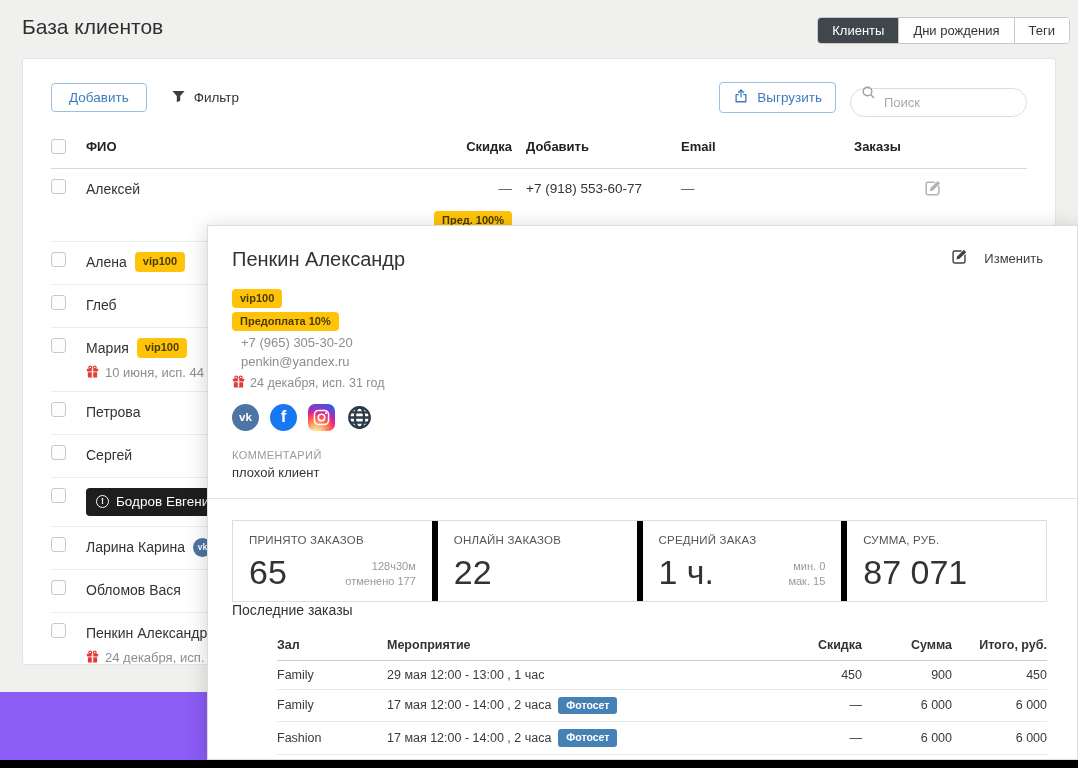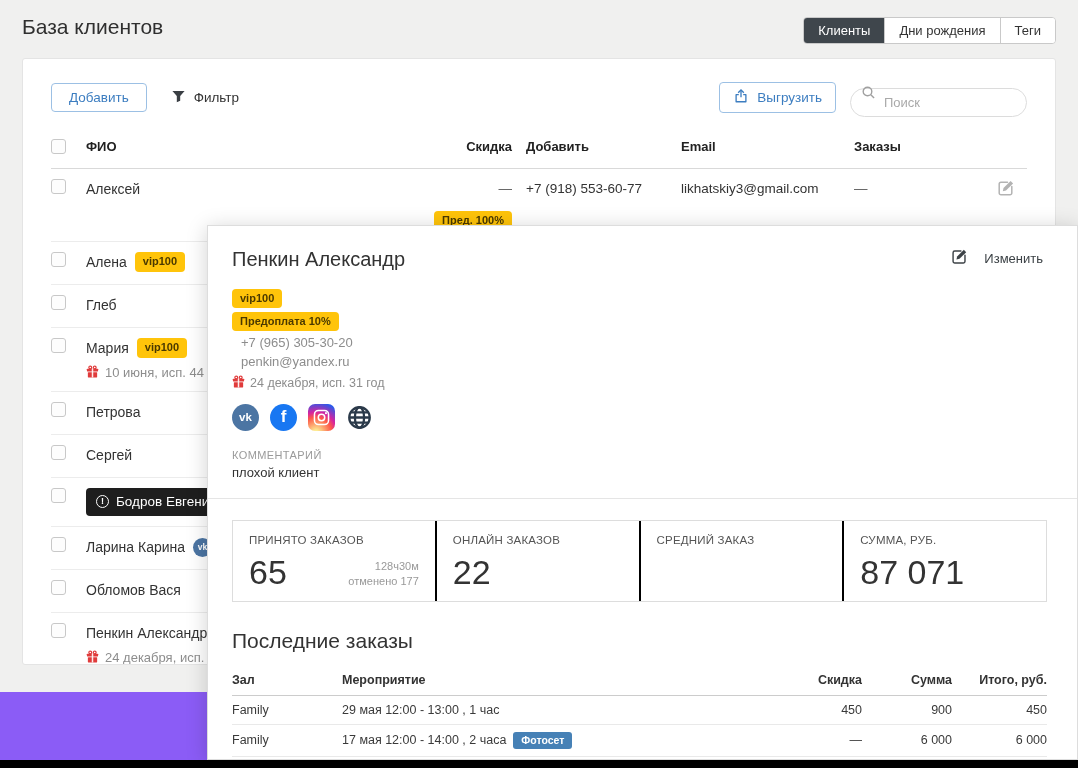--- a/index.html
+++ b/index.html
@@ -2,21 +2,21 @@
 <html><head>
 <meta charset="utf-8">
 <style>
   * { margin:0; padding:0; box-sizing:border-box; }
   body { background:#000; font-family:"Liberation Sans", sans-serif; }
   .screen { position:relative; width:1078px; height:760px; background:#8b5cf6; overflow:hidden; }
   .page-bg { position:absolute; left:0; top:0; width:1078px; height:692px; background:#f0f0ef; }
 
   .page-title { position:absolute; left:22px; top:15px; font-size:21px; color:#2f2f2f; font-weight:400; }
 
-  .tabs { position:absolute; right:22px; top:17px; display:flex; border:1px solid #c9c9c9; border-radius:4px; overflow:hidden; background:#fff; height:27px; }
+  .tabs { position:absolute; right:8px; top:17px; display:flex; border:1px solid #c9c9c9; border-radius:4px; overflow:hidden; background:#fff; height:27px; }
   .tab { padding:0 14px; font-size:13px; color:#333; display:flex; align-items:center; border-left:1px solid #c9c9c9; cursor:pointer; background:#fff; white-space:nowrap; }
   .tab:first-child { border-left:none; }
   .tab.active { background:#3f464c; color:#fff; }
 
   .card { position:absolute; left:22px; top:58px; width:1034px; height:607px; background:#fff; border:1px solid #e4e4e4; border-radius:3px; overflow:hidden; }
   .toolbar { display:flex; align-items:center; padding:19px 28px 12px; }
   .btn { background:#fff; border:1px solid #9cc0e4; color:#3c7dc0; border-radius:4px; font-size:13.5px; padding:6px 17px; cursor:pointer; font-family:inherit; }
   .filter { display:flex; align-items:center; gap:8px; margin-left:24px; font-size:13.5px; color:#333; cursor:pointer; }
   .toolbar-right { margin-left:auto; display:flex; align-items:center; gap:14px; }
   .btn-export { display:flex; align-items:center; gap:8px; padding:5px 13px; }
@@ -55,30 +55,30 @@
   .m-social { display:flex; align-items:center; gap:11px; margin-top:13px; }
   .soc { width:27px; height:27px; border-radius:50%; display:flex; align-items:center; justify-content:center; color:#fff; font-weight:bold; cursor:pointer; }
   .soc.vk { background:#4c75a3; font-size:11.5px; }
   .soc.fb { background:#1877f2; font-size:17px; }
   .soc.ig { border-radius:7px; background:radial-gradient(circle at 30% 107%, #fdf497 0%, #fdf497 5%, #fd5949 45%, #d6249f 60%, #285AEB 90%); }
   .m-comment-label { margin-top:18px; font-size:11px; color:#9a9a9a; letter-spacing:.4px; }
   .m-comment { margin-top:4px; font-size:13px; color:#333; }
   .m-divider { border-top:1px solid #e5e5e5; margin:18px -30px 0 -24px; }
 
   .stats { display:flex; border:1px solid #ddd; margin-top:21px; }
-  .stat { flex:1; border-left:2px solid #000000; padding:13px 16px 12px; }
+  .stat { flex:1; border-left:6px solid #000000; padding:13px 16px 12px; }
   .stat:first-child { border-left:none; }
   .stat-label { font-size:11.5px; color:#555; letter-spacing:.2px; }
   .stat-row { display:flex; align-items:flex-end; justify-content:space-between; margin-top:9px; }
   .stat-value { font-size:34px; color:#333; line-height:1; white-space:nowrap; }
   .stat-note { font-size:11px; color:#999; text-align:right; line-height:1.35; }
 
-  .m-orders-title { margin-top:27px; font-size:21px; color:#333; font-weight:400; }
+  .m-orders-title { font-size:14px; color:#333; font-weight:400; }
   .otable { margin-top:13px; }
-  .ohead, .orow { display:grid; grid-template-columns:110px 1fr 95px 90px 95px; align-items:center; }
+  .ohead, .orow { display:grid; grid-template-columns:110px 1fr 95px 90px 95px; align-items:center;margin-left:45px; }
   .ohead { font-size:12.5px; font-weight:bold; color:#333; padding:7px 0 8px; border-bottom:1px solid #ccc; }
   .orow { font-size:12.5px; color:#3a3a3a; padding:7px 0; border-bottom:1px solid #e9e9e9; }
   .o-num { text-align:right; }
   .o-event { display:flex; align-items:center; }
   .obadge { font-size:10.5px; font-weight:bold; color:#fff; border-radius:3px; padding:3px 8px; margin-left:7px; line-height:1.1; }
   .obadge.photo { background:#4681b6; }
 </style>
 </head>
 <body>
 
@@ -134,21 +134,20 @@
       <div>
           <div class="crow">
             <div><span class="checkbox"></span></div>
             <div>
               <div class="nameline">
                 <span>Алексей</span>
               </div>
             </div>
             <div class="c-disc cell-txt"><div class="dash">—</div><span class="ybadge discb">Пред. 100%</span></div>
             <div class="c-phone cell-txt">+7 (918) 553-60-77</div>
-            <div class="cell-txt">likhatskiy3@gmail.com</div>
             <div class="cell-txt dash">—</div>
             <div class="c-edit"><span><svg width="18" height="18" viewBox="0 0 18 18" fill="none">
                   <path d="M10.5 3.2H4A1.8 1.8 0 0 0 2.2 5v9A1.8 1.8 0 0 0 4 15.8h9a1.8 1.8 0 0 0 1.8-1.8V7.5" stroke="#b3b3b3" stroke-width="1.5" stroke-linecap="round"></path>
                   <path d="M13.6 1.9l2.5 2.5L9 11.5l-3.2.7.7-3.2z" fill="#b3b3b3"></path>
                 </svg></span></div>
           </div>
           <div class="crow">
             <div><span class="checkbox"></span></div>
             <div>
               <div class="nameline">
@@ -391,20 +390,27 @@
           </div>
         </div>
         <div class="stat">
           <div class="stat-label">ОНЛАЙН ЗАКАЗОВ</div>
           <div class="stat-row">
             <div class="stat-value">22</div>
           </div>
         </div>
         <div class="stat">
           <div class="stat-label">СРЕДНИЙ ЗАКАЗ</div>
+          <div class="stat-row">
+            <div class="stat-value">1 ч.</div>
+            <div class="stat-note">
+              <div>мин. 0</div>
+              <div>мак. 15</div>
+            </div>
+          </div>
         </div>
         <div class="stat">
           <div class="stat-label">СУММА, РУБ.</div>
           <div class="stat-row">
             <div class="stat-value">87 071</div>
           </div>
         </div>
       </div>
 
       <div class="m-orders-title">Последние заказы</div>

